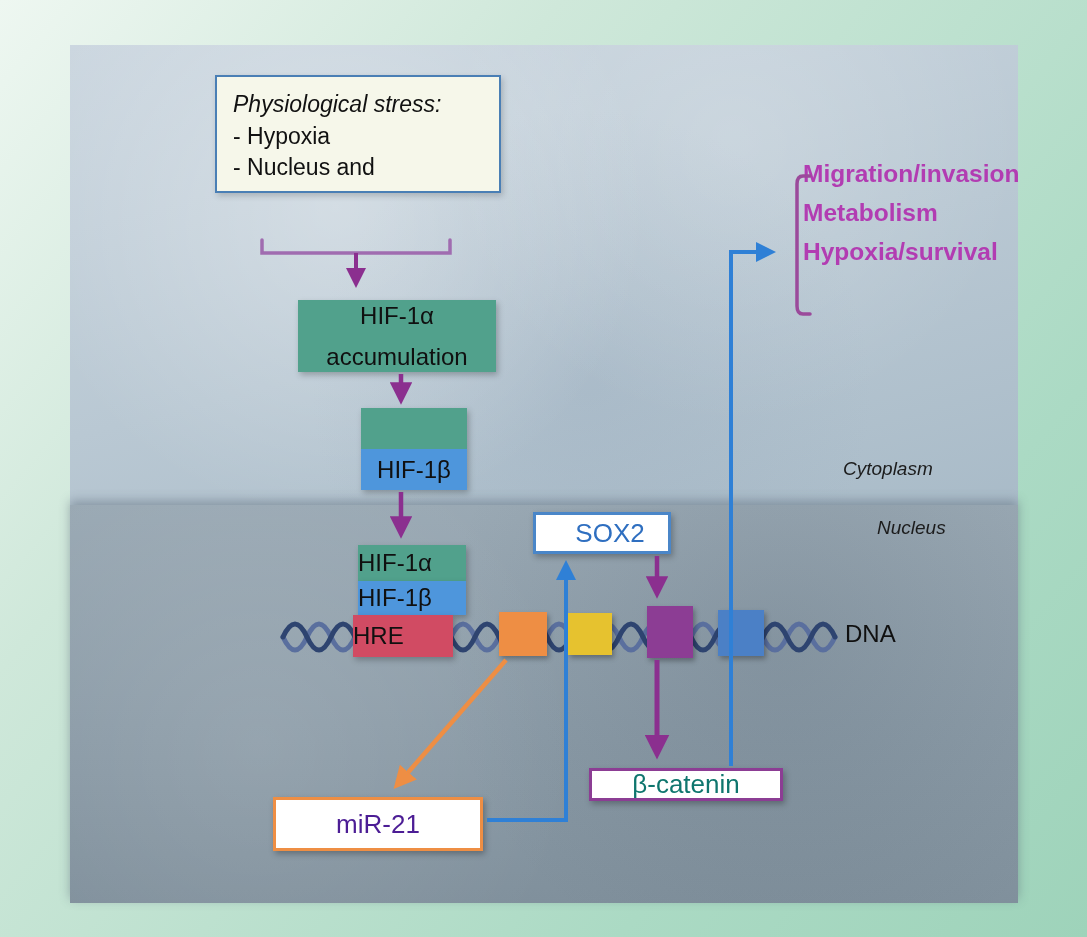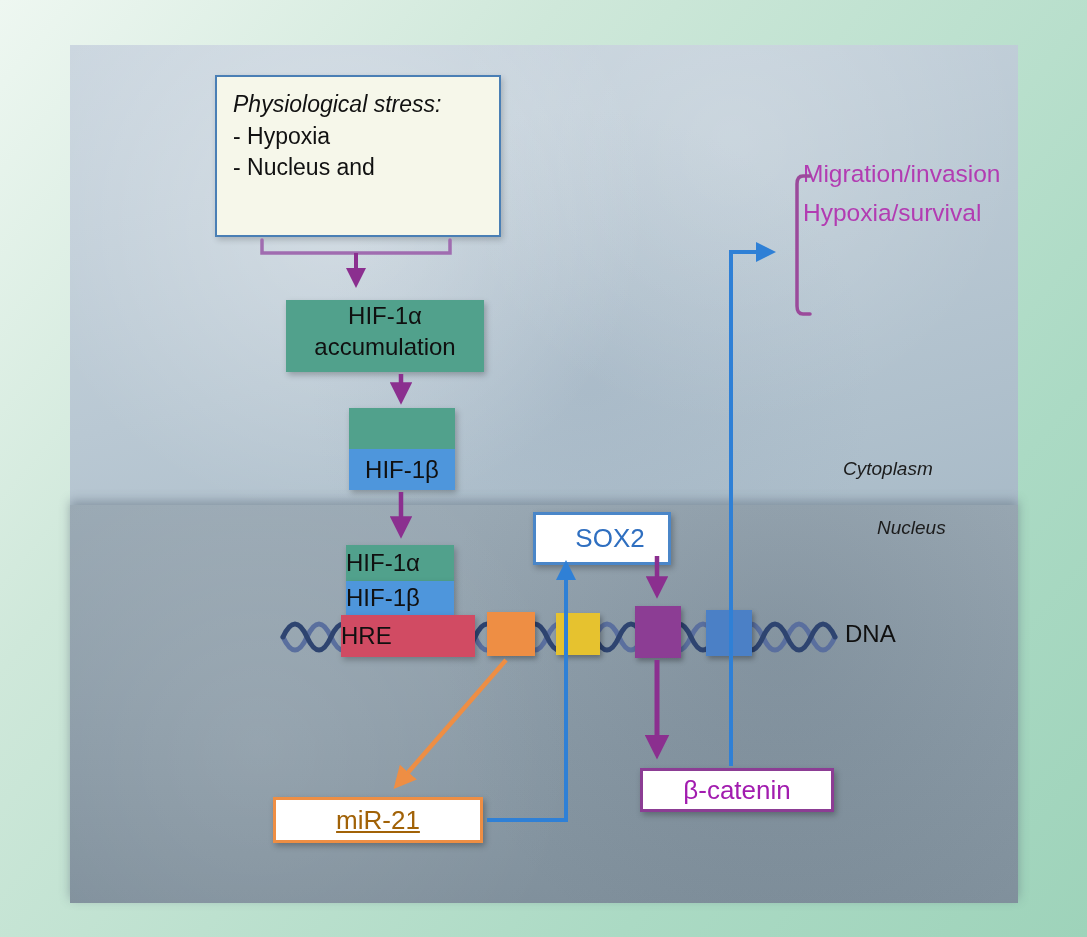--- a/index.html
+++ b/index.html
@@ -14,55 +14,55 @@
       radial-gradient(circle at 70% 20%, rgba(255,255,255,0.18), rgba(255,255,255,0) 38%),
       radial-gradient(circle at 55% 75%, rgba(140,160,180,0.25), rgba(140,160,180,0) 45%),
       linear-gradient(165deg,#ccd7e0 0%,#b9c8d3 55%,#a9bbc8 100%);}
   #nucleus-bg{position:absolute;left:0;top:460px;width:948px;height:398px;
     background:
       radial-gradient(circle at 20% 60%, rgba(255,255,255,0.10), rgba(255,255,255,0) 40%),
       radial-gradient(circle at 75% 35%, rgba(60,75,90,0.15), rgba(60,75,90,0) 45%),
       linear-gradient(180deg,#9aa9b4 0%,#8b9ba7 55%,#80909c 100%);
     box-shadow:0 -4px 10px rgba(80,95,110,0.45);}
   .abs{position:absolute;}
-  .node{box-sizing:border-box;display:flex;align-items:center;justify-content:flex-start;
-        box-shadow:2px 3px 6px rgba(0,0,0,0.25);}
+  .node{box-sizing:border-box;display:flex;align-items:center;justify-content:space-between;
+        box-shadow:2px 3px 6px rgba(0,0,0,0.25);margin-left:12px;}
   .node-text{color:#101010;font-size:24px;}
-  #stress-box{left:215px;top:75px;width:286px;height:162px;background:#f6f7ea;
+  #stress-box{left:215px;top:75px;width:286px;height:118px;background:#f6f7ea;
       border:2px solid #4a7fb5;box-sizing:border-box;padding:12px 14px 8px 16px;
       font-size:23px;color:#111;line-height:1.38;box-shadow:2px 3px 6px rgba(0,0,0,0.18);}
   #stress-box .title{font-style:italic;}
   #stress-box .indent{padding-left:14px;}
   #hif1a-acc-box{left:286px;top:300px;width:198px;height:72px;background:#51a18c;
       flex-direction:column;line-height:1.3;}
   #hif1b-box{left:349px;top:408px;width:106px;height:82px;flex-direction:column;
       padding:0;}
   #hif1b-box .half{width:100%;height:41px;display:flex;align-items:center;justify-content:center;}
   #hif1b-box .green{background:#51a18c;}
   #hif1b-box .blue{background:#4e96dc;}
   #complex-hif1a{left:346px;top:545px;width:108px;height:36px;background:#51a18c;}
   #complex-hif1b{left:346px;top:581px;width:108px;height:34px;background:#4e96dc;}
-  #hre-box{left:341px;top:615px;width:134px;height:42px;background:#d14b63;}
+  #hre-box{left:341px;top:615px;width:100px;height:42px;background:#d14b63;}
   .dna-el{box-shadow:2px 3px 5px rgba(0,0,0,0.3);}
   #orange-el{left:487px;top:612px;width:48px;height:44px;background:#ee8e44;}
   #yellow-el{left:556px;top:613px;width:44px;height:42px;background:#e6c22f;}
   #purple-el{left:635px;top:606px;width:46px;height:52px;background:#8c3d94;}
   #blue-el{left:706px;top:610px;width:46px;height:46px;background:#4b80c6;}
   .outline-node{background:#ffffff;box-sizing:border-box;display:flex;align-items:center;
       justify-content:center;font-size:26px;box-shadow:2px 3px 6px rgba(0,0,0,0.28);}
-  #sox2-box{left:533px;top:512px;width:138px;height:53px;border:3px solid #4a86c8;color:#2f6fc0;padding-left:16px;}
-  #mir21-box{left:273px;top:797px;width:210px;height:46px;border:3px solid #ee8e44;color:#a16207;text-decoration:underline;}
-  #bcat-box{left:640px;top:768px;width:194px;height:44px;border:3px solid #8c3d94;color:#a21caf;}
+  #sox2-box{left:533px;top:512px;width:138px;height:42px;border:3px solid #4a86c8;color:#2f6fc0;padding-left:16px;}
+  #mir21-box{left:273px;top:797px;width:210px;height:54px;border:3px solid #ee8e44;color:#4c1d95;}
+  #bcat-box{left:589px;top:768px;width:194px;height:33px;border:3px solid #8c3d94;color:#0f766e;}
   .side-label{font-style:italic;font-size:19px;color:#1c1c1c;}
   #cytoplasm-label{left:843px;top:458px;}
   #nucleus-label{left:853px;top:517px;margin-left:24px;}
   #dna-label{left:845px;top:620px;font-size:24px;color:#101010;}
   #outcomes{left:803px;top:160px;display:flex;flex-direction:column;gap:11px;
       font-size:24.5px;color:#b23cb2;}
-  #outcomes .outcome{white-space:nowrap;}
+  #outcomes .outcome{white-space:nowrap;font-weight:bold;}
   svg.overlay{position:absolute;left:0;top:0;pointer-events:none;}
 </style>
 </head>
 <body>
 
 <div id="stage">
 
   <div id="panel">
     <div id="cytoplasm-bg"></div>
     <div id="nucleus-bg"></div>
@@ -101,20 +101,21 @@
   <div class="abs outline-node" id="sox2-box">SOX2</div>
   <div class="abs outline-node" id="mir21-box">miR-21</div>
   <div class="abs outline-node" id="bcat-box">β-catenin</div>
 
   <div class="abs side-label" id="cytoplasm-label">Cytoplasm</div>
   <div class="abs side-label" id="nucleus-label">Nucleus</div>
   <div class="abs" id="dna-label">DNA</div>
 
   <div class="abs" id="outcomes">
     <div class="outcome">Migration/invasion</div>
+    <div class="outcome">Metabolism</div>
     <div class="outcome">Hypoxia/survival</div>
   </div>
 
   <svg class="overlay" width="1087" height="937" viewBox="0 0 1087 937">
     <defs>
       <marker id="ah-purple" viewBox="0 0 10 10" refX="7" refY="5" markerWidth="5" markerHeight="5" orient="auto" markerUnits="strokeWidth">
           <path d="M0,0 L10,5 L0,10 Z" fill="#8b2f8f"></path>
         </marker>
       <marker id="ah-blue" viewBox="0 0 10 10" refX="7" refY="5" markerWidth="5" markerHeight="5" orient="auto" markerUnits="strokeWidth">
           <path d="M0,0 L10,5 L0,10 Z" fill="#2f80d6"></path>

